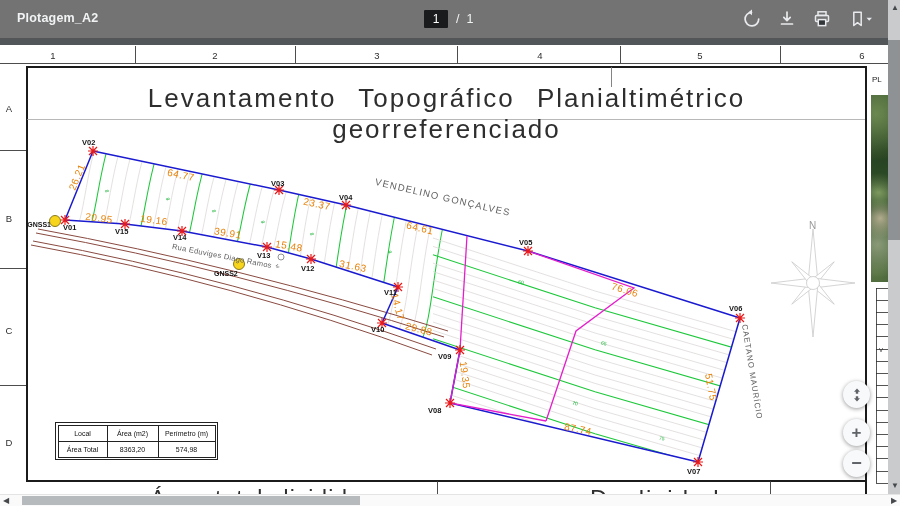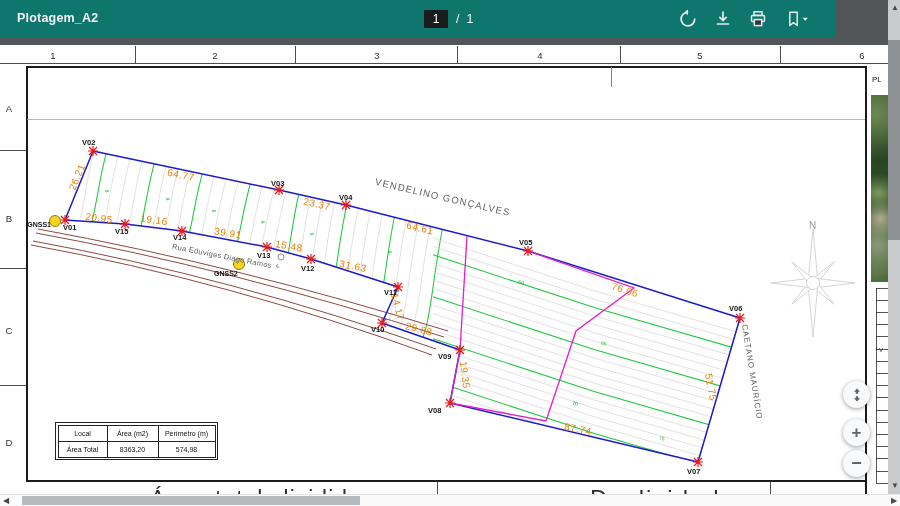--- a/index.html
+++ b/index.html
@@ -1,20 +1,20 @@
 <!DOCTYPE html>
 <html><head>
 <meta charset="utf-8">
 <style>
   html,body{margin:0;padding:0;background:#525659;}
   .stage{position:relative;width:900px;height:506px;overflow:hidden;background:#525659;
          font-family:"Liberation Sans",sans-serif;}
 
   
-  .toolbar{position:absolute;left:0;top:0;width:836px;height:38px;background:#0f766e;z-index:30;}
+  .toolbar{position:absolute;left:0;top:0;width:900px;height:38px;background:#737373;z-index:30;}
   .tb-title{position:absolute;left:17px;top:11px;color:#f1f3f4;font-size:12.5px;font-weight:600;letter-spacing:.2px;}
   .tb-center{position:absolute;left:424px;top:0;height:38px;display:flex;align-items:center;color:#f1f3f4;font-size:12.5px;}
   .page-box{width:24px;height:18px;background:#191b1c;color:#fff;text-align:center;line-height:18px;font-size:12px;margin-right:8px;border-radius:1px;}
   .page-sep{margin-right:7px;}
   .tb-actions{position:absolute;right:24px;top:0;height:38px;display:flex;align-items:center;gap:13px;}
   .tb-btn{width:22px;height:22px;display:flex;align-items:center;justify-content:center;cursor:pointer;}
 
   
   #cad{position:absolute;left:0;top:0;z-index:5;}
   .frame line,.frame rect{shape-rendering:crispEdges;}
@@ -295,20 +295,21 @@
           <line x1="876" y1="434.4" x2="889" y2="434.4" class="mtbl"></line>
           <line x1="876" y1="446.6" x2="889" y2="446.6" class="mtbl"></line>
           <line x1="876" y1="458.79999999999995" x2="889" y2="458.79999999999995" class="mtbl"></line>
           <line x1="876" y1="471" x2="889" y2="471" class="mtbl"></line>
           <line x1="876" y1="483.2" x2="889" y2="483.2" class="mtbl"></line>
           <text x="879" y="352" font-size="6" fill="#333">V</text>
         </g>
       </g>
   </svg>
 
+  <div class="title-main">Levantamento  Topográfico  Planialtimétrico  georreferenciado</div>
   <div class="title-bl">Área total dividida</div>
   <div class="title-br">Declividades</div>
 
   <div class="stable">
     <table id="stbl">
         <tbody>
           <tr>
             <th>Local</th>
             <th>Área  (m2)</th>
             <th>Perímetro  (m)</th>

